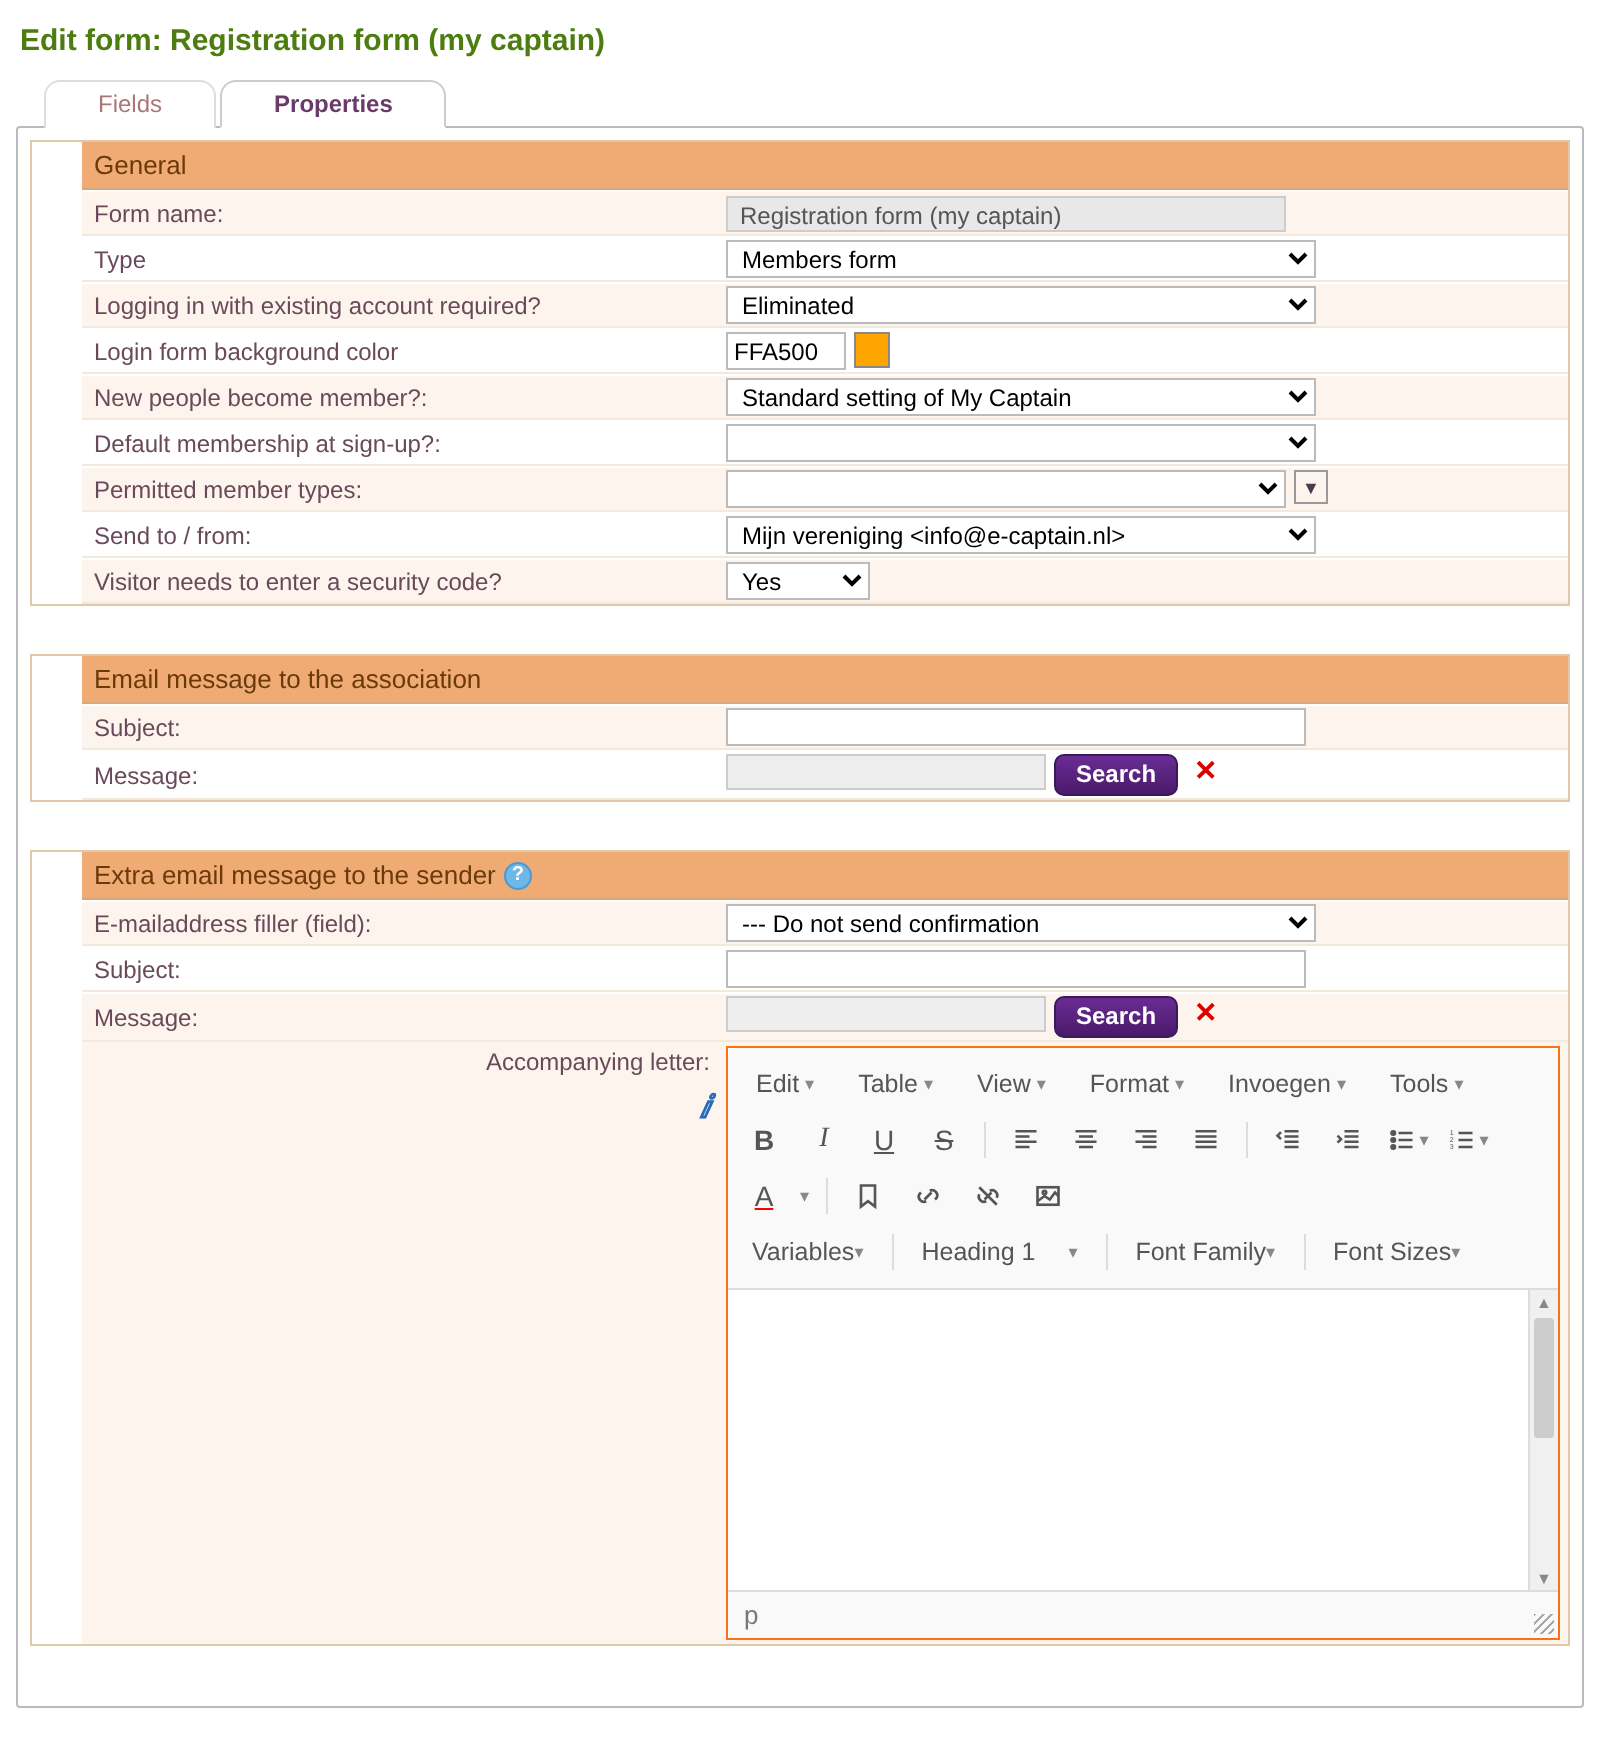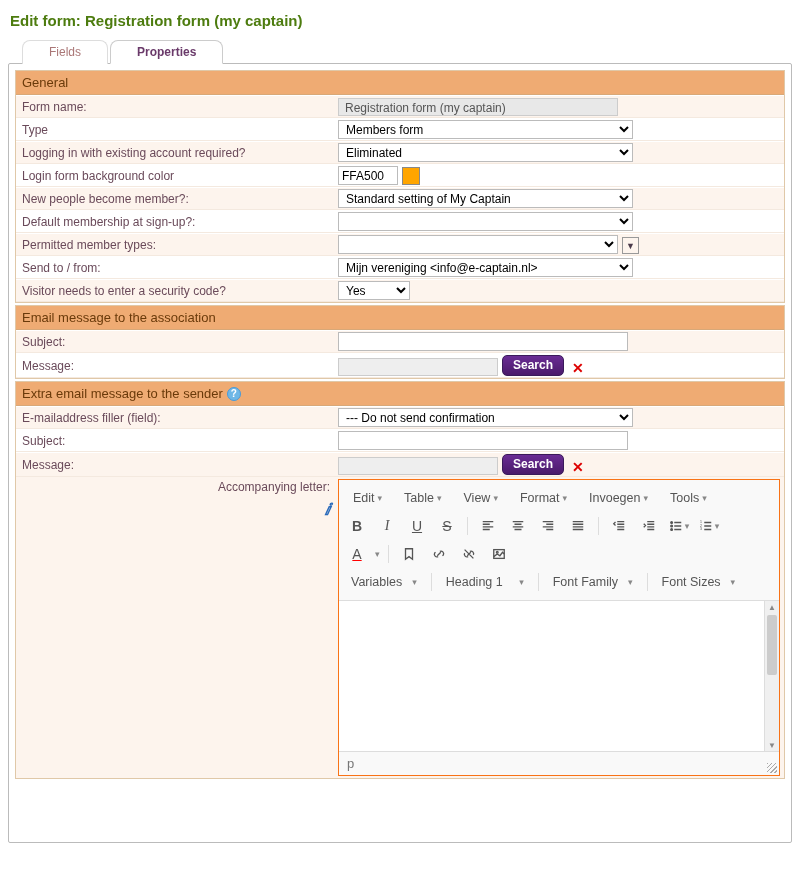--- a/index.html
+++ b/index.html
@@ -52,22 +52,23 @@
   }
   .panel {
     border: 1px solid #bbb;
     border-radius: 2px;
     padding: 6px;
     min-height: 780px;
     position: relative;
   }
   .section {
     border: 1px solid #e0c8a8;
-    margin-bottom: 2px;
+    margin-bottom: 24px;
     border-radius: 0;
+    padding-left: 25px;
   }
   .section-header {
     background: #efab73;
     color: #6a3a0a;
     padding: 4px 6px;
     font-size: 13px;
     border-bottom: 1px solid #d8a878;
     display: flex;
     align-items: center;
     gap: 4px;
@@ -86,21 +87,21 @@
   .row:nth-child(even) { background: #fff; }
   .label-cell {
     width: 320px;
     padding: 3px 6px;
     color: #6a4a5a;
   }
   .field-cell {
     flex: 1;
     padding: 1px 2px;
     display: flex;
-    align-items: flex-end;
+    align-items: flex-start;
     gap: 4px;
   }
   select, input[type=text] {
     font-family: inherit;
     font-size: 12px;
     border: 1px solid #bbb;
     background: #fff;
     padding: 1px 3px;
     height: 19px;
   }
@@ -221,21 +222,20 @@
     border-radius: 2px;
   }
   .vsep { width: 1px; height: 18px; background: #ddd; margin: 0 2px; }
   .dd-item {
     color: #555;
     font-size: 12.5px;
     padding: 4px 6px;
     cursor: pointer;
     display: inline-flex;
     align-items: center;
-    gap: 10px;
   }
   .editor-content {
     height: 150px;
     background: #fff;
     position: relative;
   }
   .editor-status {
     border-top: 1px solid #ddd;
     background: #f9f9f9;
     padding: 4px 8px;

